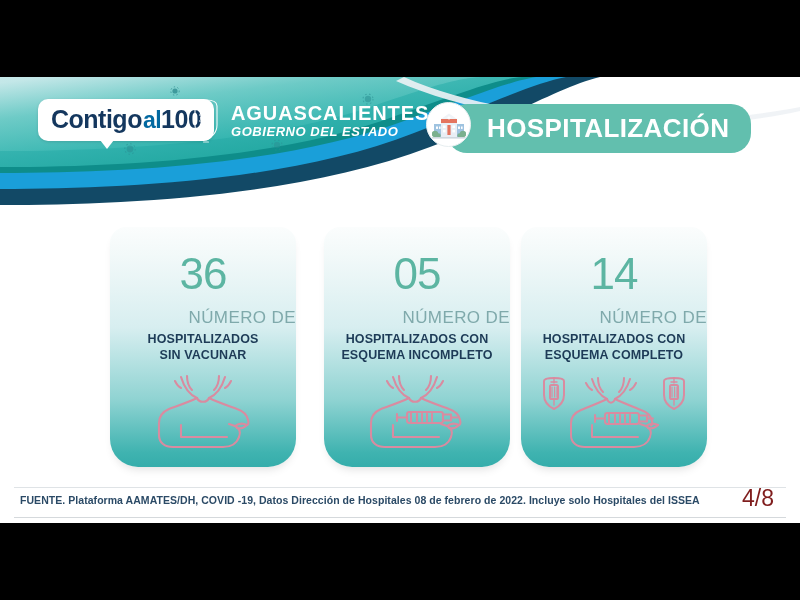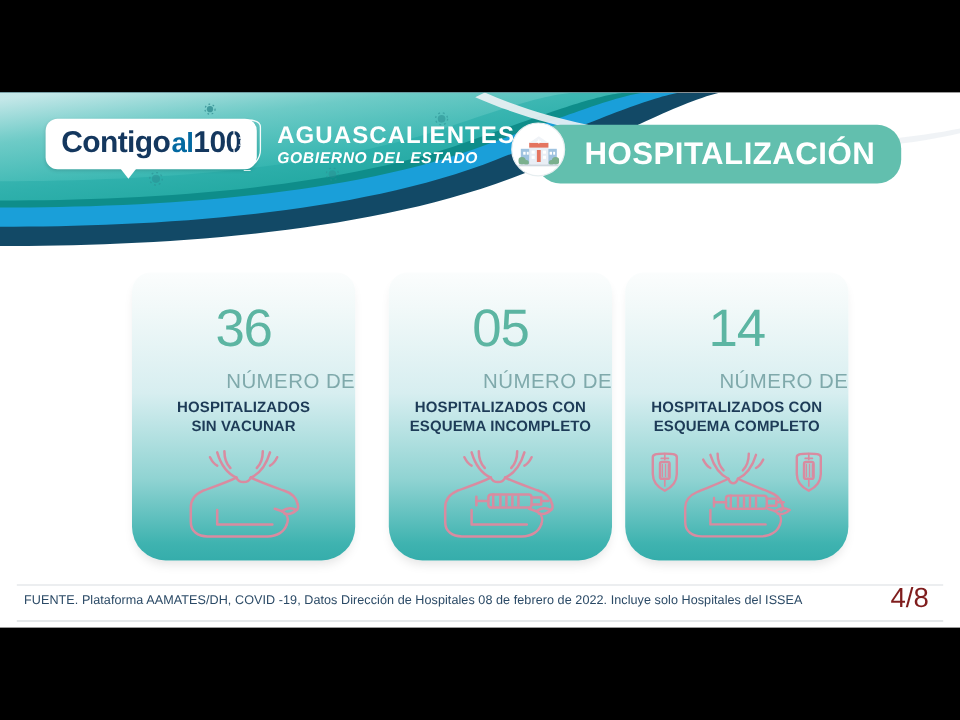--- a/index.html
+++ b/index.html
@@ -109,20 +109,21 @@
 
   
   .footer-rule{
     position:absolute;left:14px;top:410px;width:772px;height:1px;background:#dfe3e6;
   }
   .footer-text{
     position:absolute;left:20px;top:417px;
     font-size:10.5px;color:#2b4a66;
     font-family:"Liberation Sans",sans-serif;
     letter-spacing:.05px;
+    font-weight:bold;
   }
   .page-num{
     position:absolute;right:26px;top:408px;
     font-size:23px;color:#7f1d1d;font-weight:normal;
     font-family:"Liberation Sans",sans-serif;
   }
   .footer-rule2{
     position:absolute;left:14px;top:440px;width:772px;height:1px;background:#d5d9dc;
   }
 </style>

